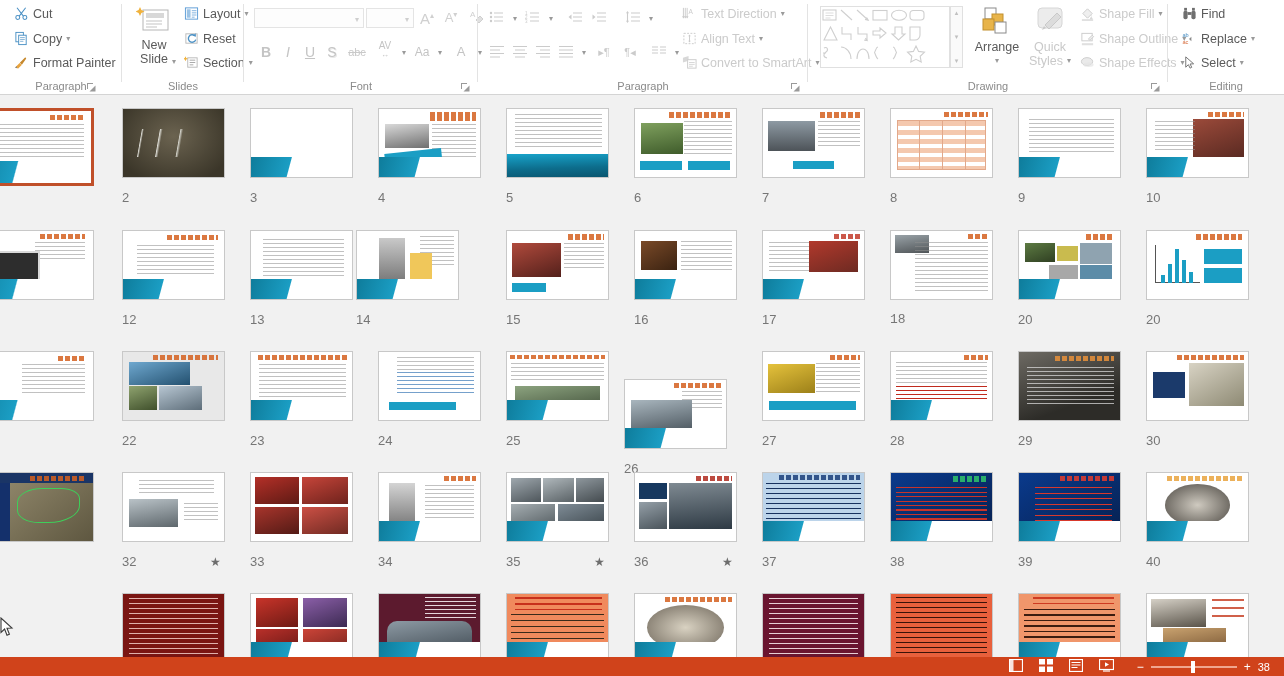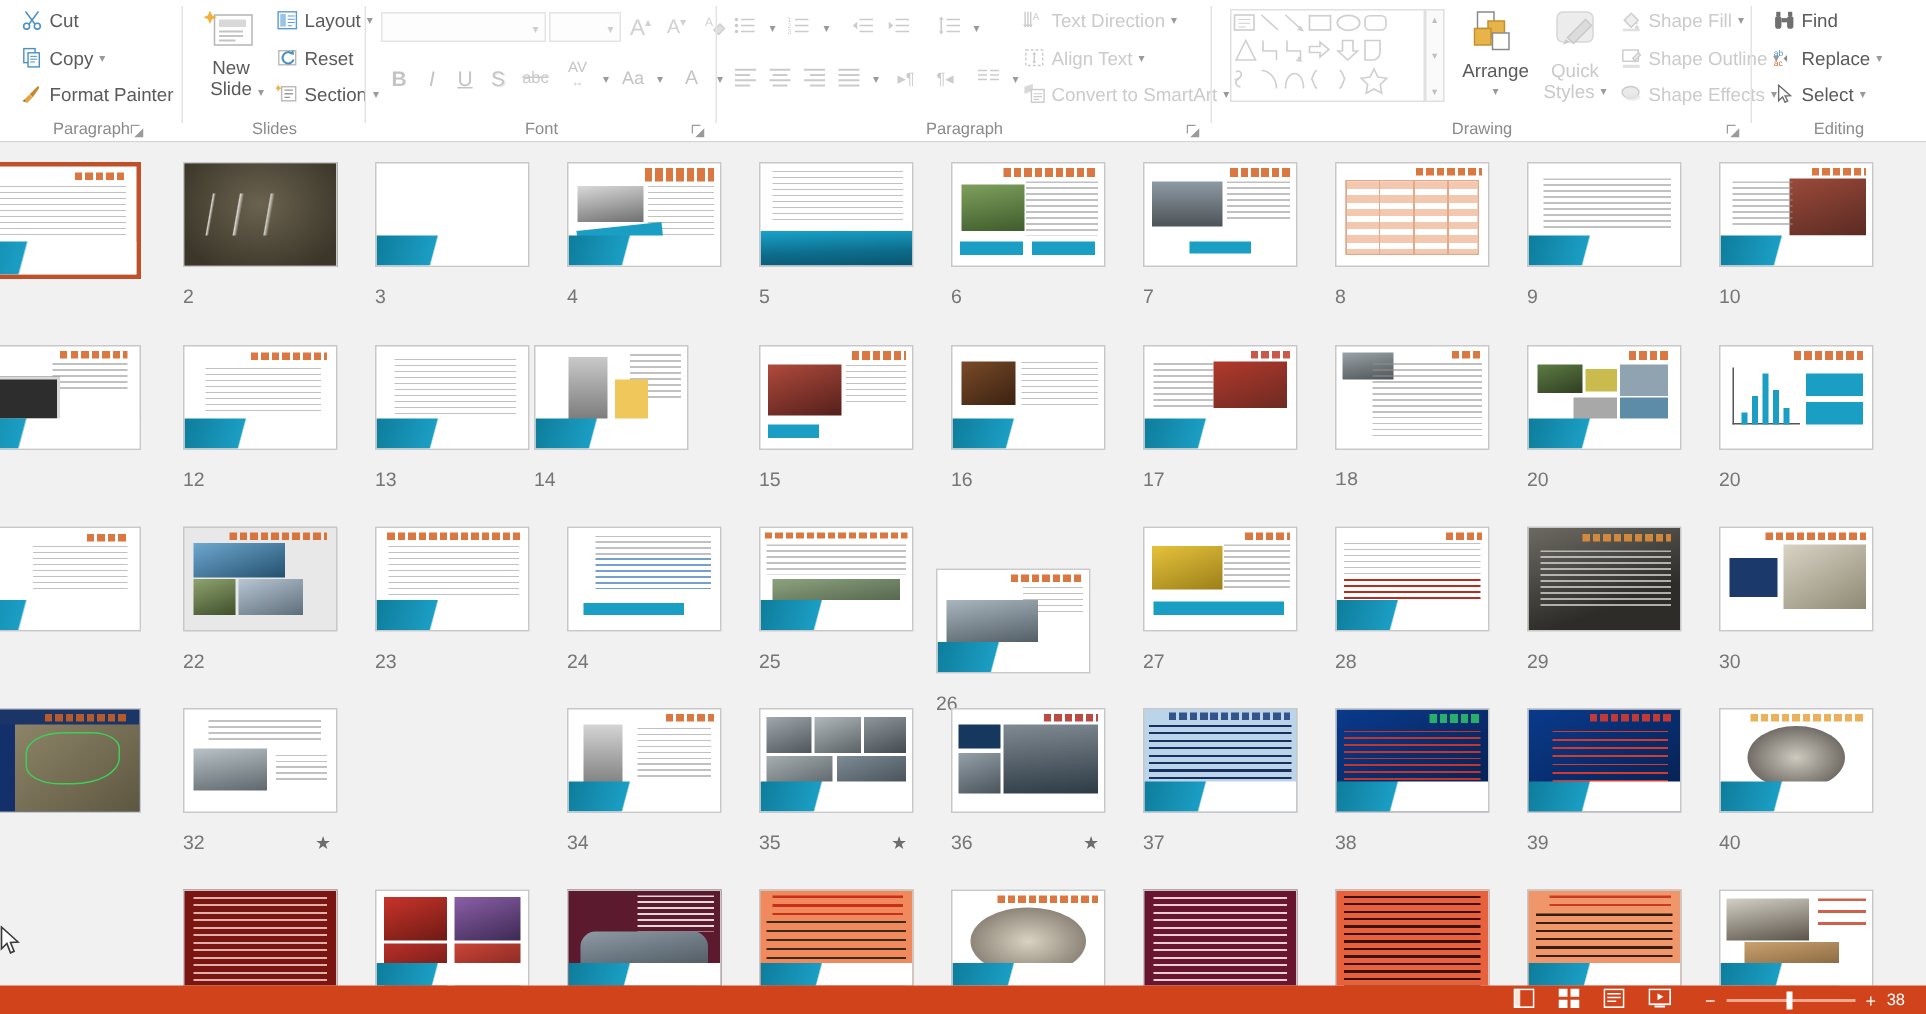--- a/index.html
+++ b/index.html
@@ -870,20 +870,29 @@
     </div>
     <div class="slide-cell" style="left:122px;top:377px;width:128px;height:100px;">
       <div class="thumb" style="width:103px;height:70px;">
         <div class="s-lines" style="right:10%;top:10%;width:74%;height:22%;"></div>
         <div class="s-img" style="left:6%;top:38%;width:48%;height:42%;background:linear-gradient(170deg,#b9c2c7,#5e676c);"></div>
         <div class="s-lines" style="right:6%;top:44%;width:34%;height:26%;"></div>
       </div>
       <div class="slide-num" style="top:82px;">32</div>
       <div class="star" style="left:88px;top:83px;">★</div>
     </div>
+    <div class="slide-cell" style="left:250px;top:377px;width:128px;height:100px;">
+      <div class="thumb" style="width:103px;height:70px;">
+        <div class="s-img" style="left:4%;top:6%;width:44%;height:40%;background:linear-gradient(160deg,#b43028,#5e1a14);"></div>
+        <div class="s-img" style="left:50%;top:6%;width:46%;height:40%;background:linear-gradient(160deg,#c6453a,#6e221c);"></div>
+        <div class="s-img" style="left:4%;top:50%;width:44%;height:40%;background:linear-gradient(160deg,#a8352c,#531a15);"></div>
+        <div class="s-img" style="left:50%;top:50%;width:46%;height:40%;background:linear-gradient(160deg,#cc5045,#702a22);"></div>
+      </div>
+      <div class="slide-num" style="top:82px;">33</div>
+    </div>
     <div class="slide-cell" style="left:378px;top:377px;width:108px;height:100px;">
       <div class="thumb" style="width:103px;height:70px;">
         <div class="s-title" style="right:4%;top:4%;width:32%;height:8%;"></div>
         <div class="s-img" style="left:10%;top:14%;width:26%;height:64%;background:linear-gradient(180deg,#d4d4d4,#7a7a7a);"></div>
         <div class="s-lines" style="right:6%;top:18%;width:48%;height:48%;"></div>
         <div class="s-wave"></div>
       </div>
       <div class="slide-num" style="top:82px;">34</div>
     </div>
     <div class="slide-cell" style="left:506px;top:377px;width:128px;height:100px;">

